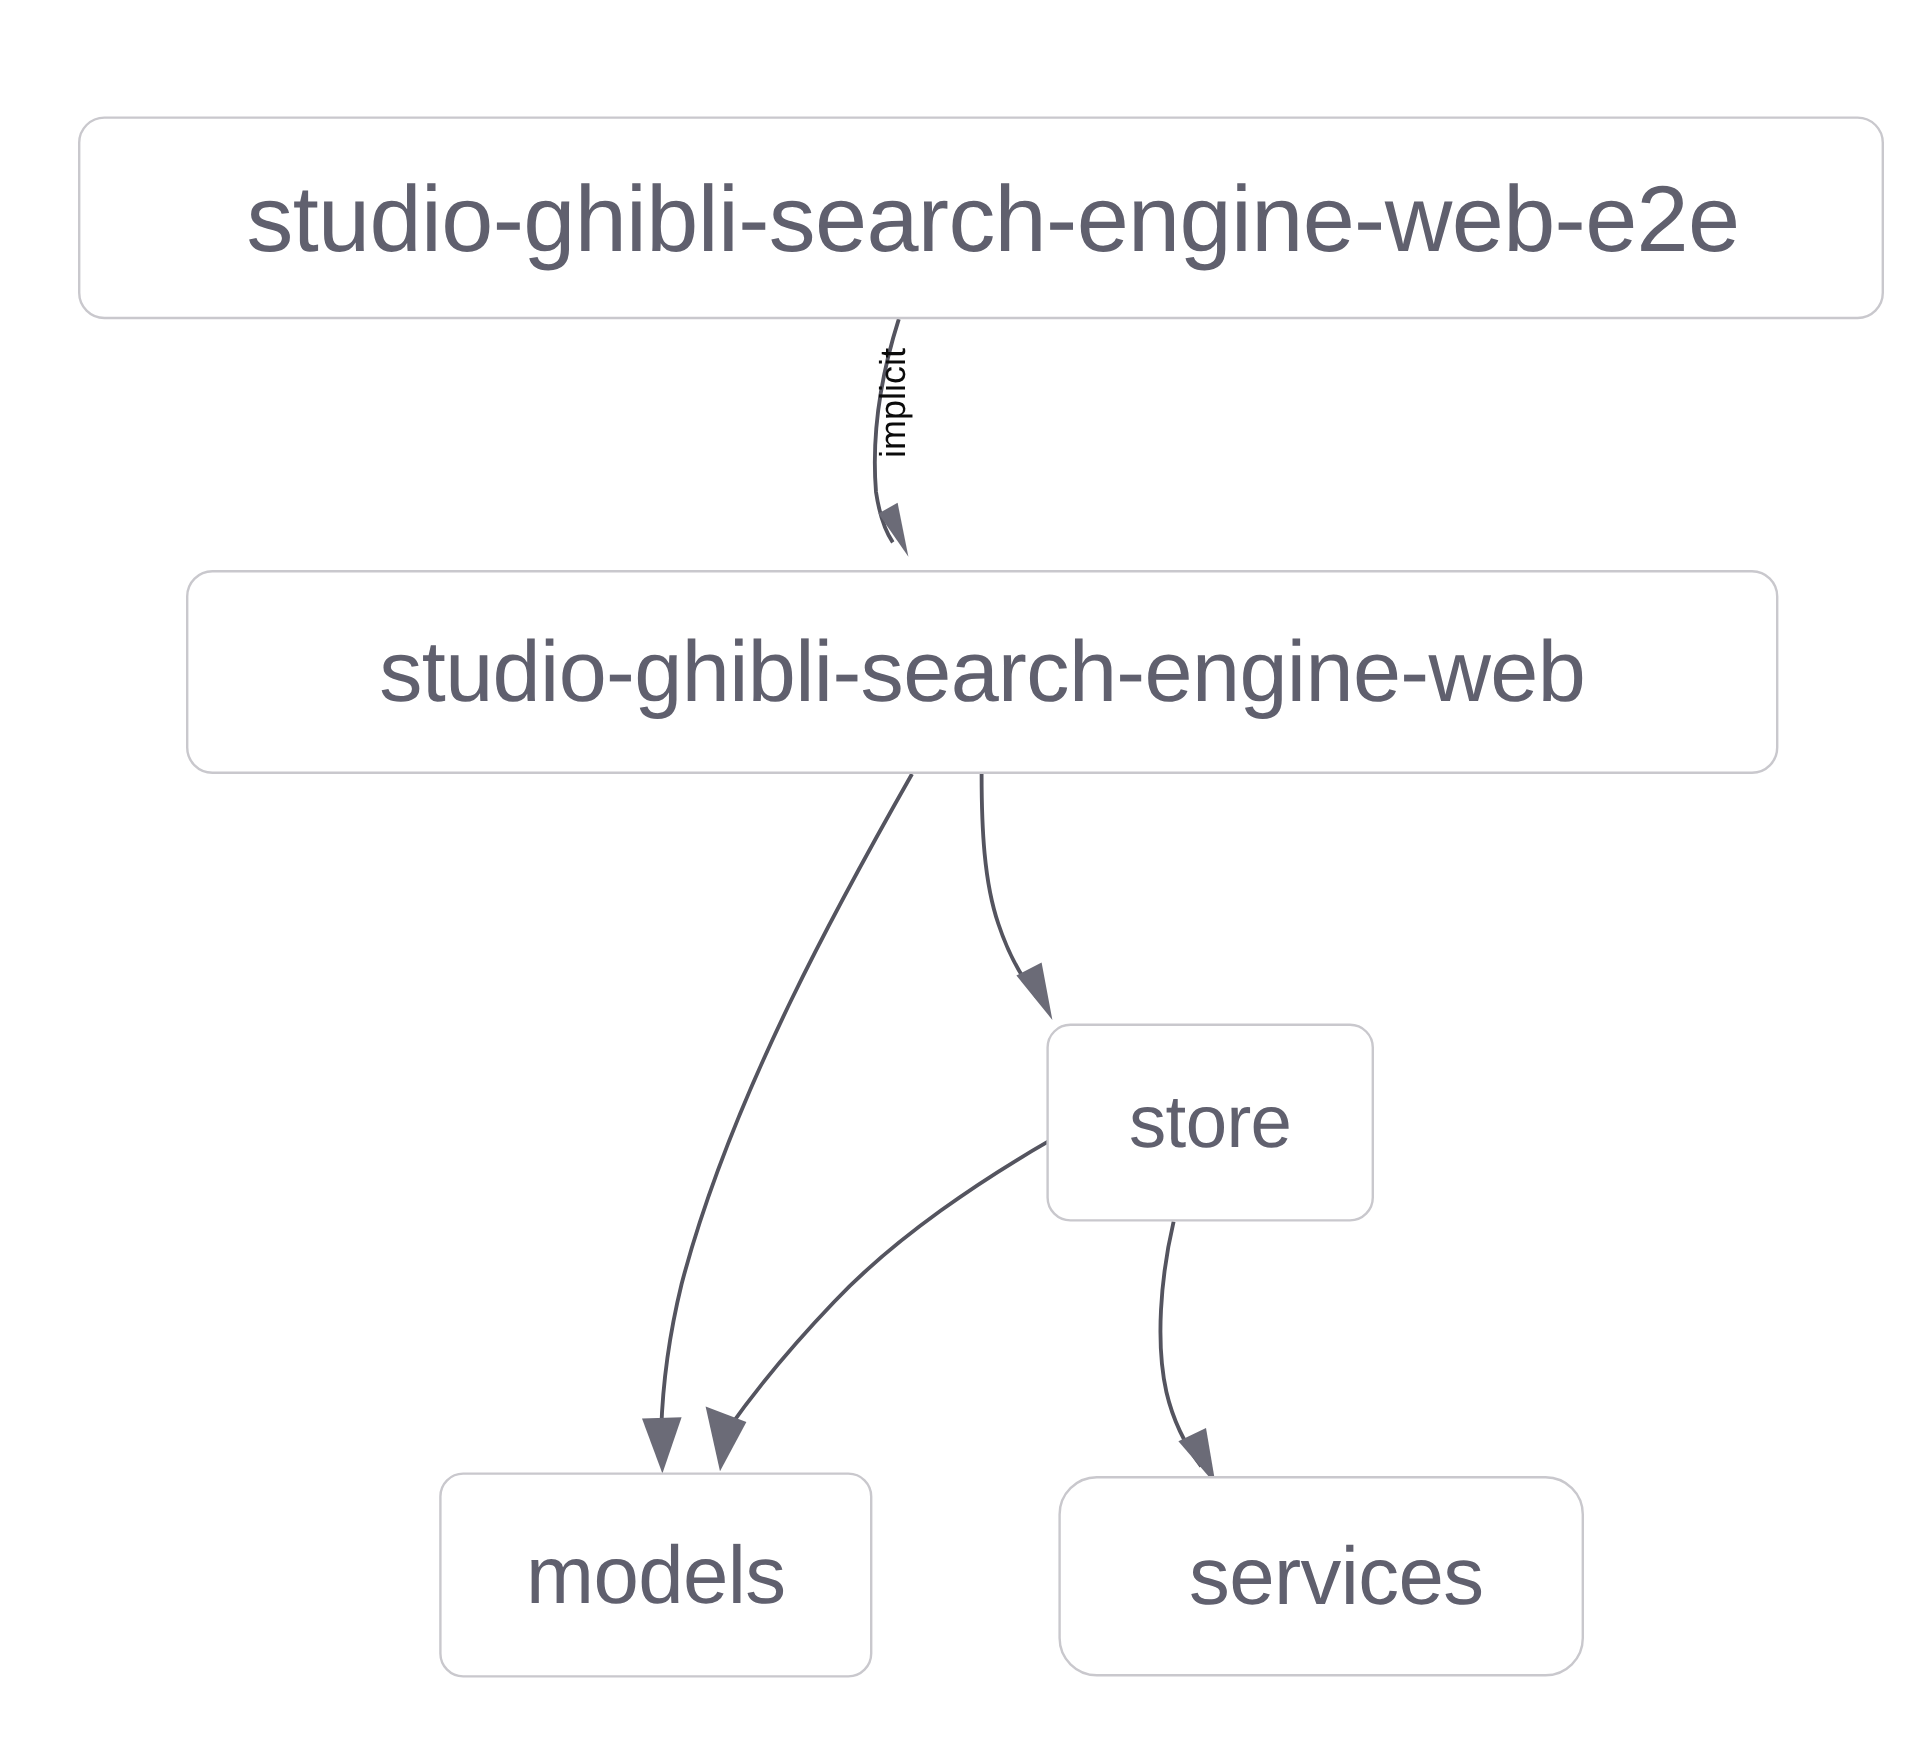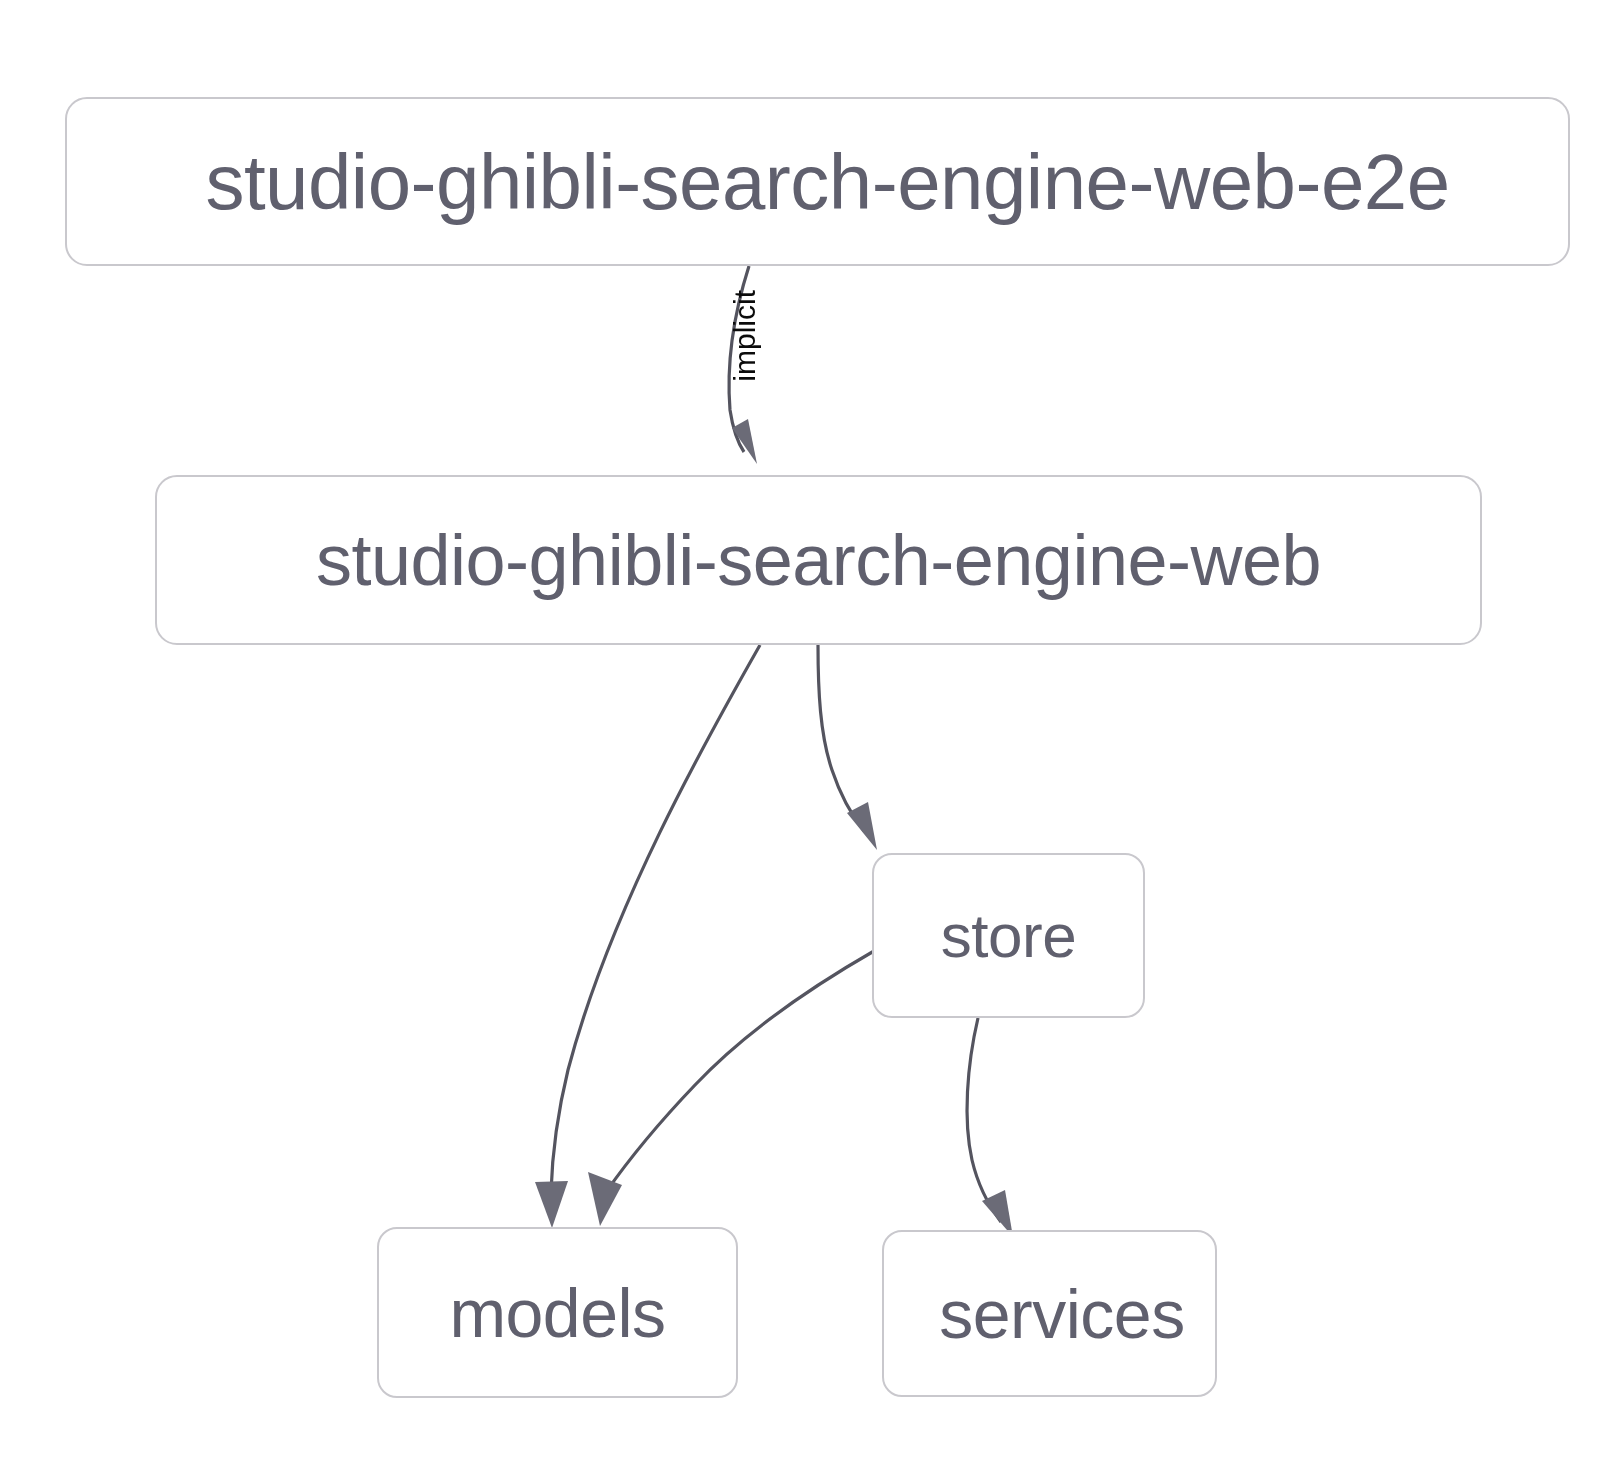--- a/index.html
+++ b/index.html
@@ -50,28 +50,28 @@
   #node-web {
     left: 155px; top: 475px;  width: 1327px; height: 170px;
     font-size: 72px;
   }
   #node-store {
     left: 872px; top: 853px;  width: 273px;  height: 165px;
     font-size: 62px;
     border-radius: 20px;
   }
   #node-models {
-    left: 377px; top: 1227px; width: 361px;  height: 171px;
+    left: 366px; top: 1227px; width: 361px;  height: 171px;
     font-size: 68px;
     border-radius: 20px;
   }
   #node-services {
-    left: 882px; top: 1230px; width: 335px;  height: 167px;
+    left: 882px; top: 1230px; width: 438px;  height: 167px;
     font-size: 68px;
-    border-radius: 20px;
+    border-radius: 32px;
     padding-left: 25px;
   }
   .edge-path {
     fill: none;
     stroke: #54545f;
     stroke-width: 3.2;
   }
   .arrow-head {
     fill: #6b6b77;
   }

